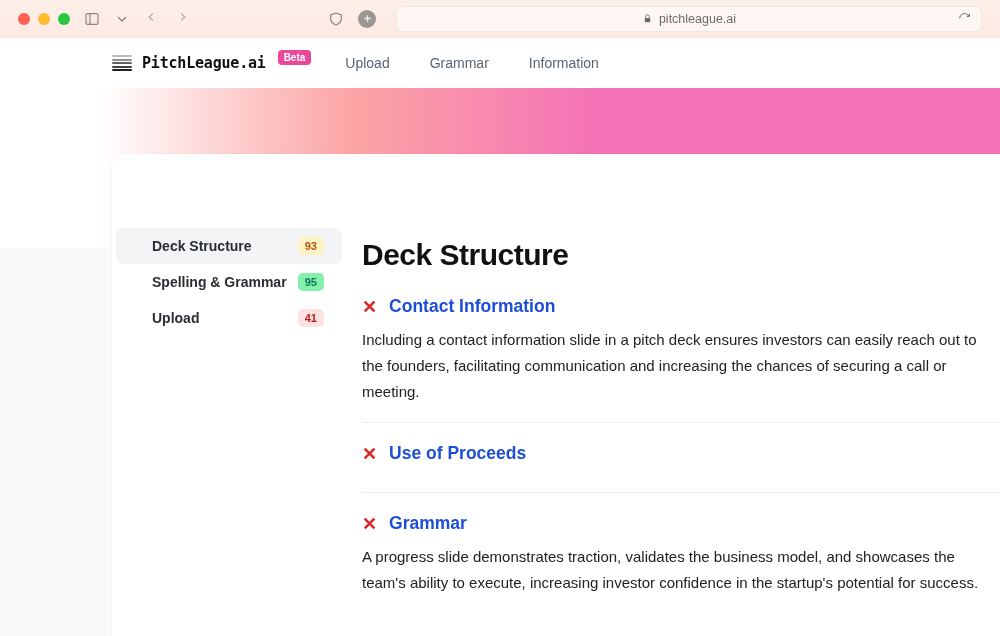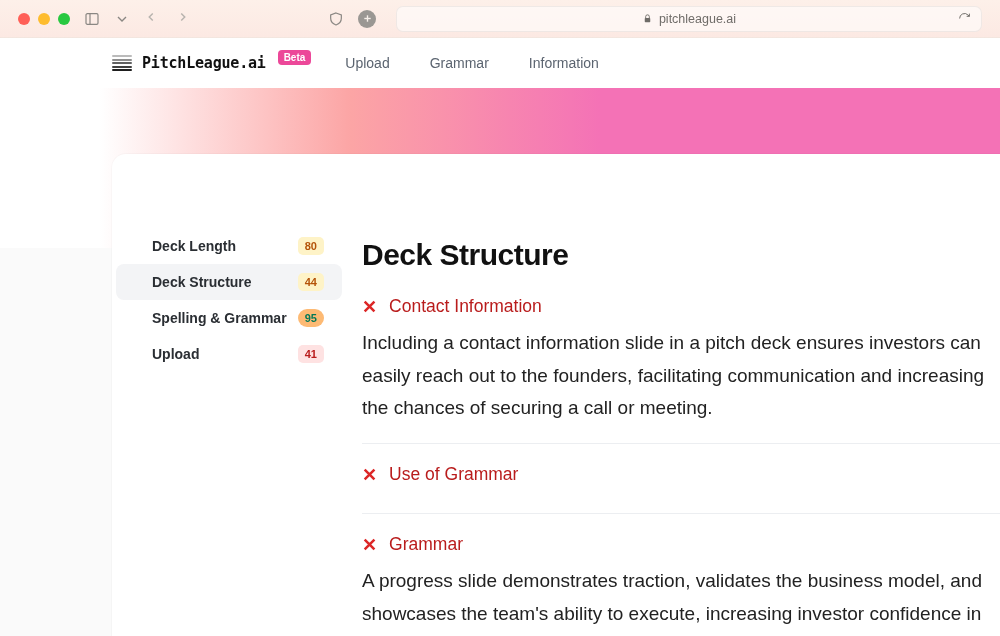--- a/index.html
+++ b/index.html
@@ -119,21 +119,21 @@
     .sidebar-item.active { background: #f3f4f6; }
     .score-badge {
       font-size: 11px;
       font-weight: 700;
       padding: 3px 7px;
       border-radius: 5px;
       min-width: 26px;
       text-align: center;
     }
     .score-yellow { background: #fef3c7; color: #b45309; }
-    .score-green { background: #fdba74; color: #047857; border-radius: 9px; }
+    .score-green { background: #86efac; color: #047857; }
     .score-red { background: #fee2e2; color: #b91c1c; }
 
     .main {
       flex: 1;
       padding: 84px 0 0 16px;
       overflow: hidden;
     }
     .main h1 {
       font-size: 30px;
       font-weight: 800;
@@ -147,22 +147,22 @@
       border-bottom: 1px solid #eceef1;
     }
     .section:last-child { border-bottom: none; }
     .section-head {
       display: flex;
       align-items: center;
       gap: 12px;
       margin-bottom: 10px;
     }
     .x-icon { color: #dc2626; font-size: 18px; font-weight: 700; line-height: 1; }
-    .section-head h3 { font-size: 17.5px; font-weight: 400; color: #b91c1c; }
-    .section p { font-size: 19px; line-height: 1.72; color: #222; }
+    .section-head h3 { font-size: 17.5px; font-weight: 700; color: #1d4ed8; }
+    .section p { font-size: 15px; line-height: 1.72; color: #222; }
   </style>
 </head>
 <body>
 
 <div class="browser-chrome">
   <div class="traffic">
     <span class="red"></span>
     <span class="yellow"></span>
     <span class="green"></span>
   </div>
@@ -229,27 +229,23 @@
     <a href="#">Grammar</a>
     <a href="#">Information</a>
   </div>
 </div>
 
 <div class="hero-bg"></div>
 <div class="hero-mask"></div>
 
 <div class="content-card">
   <div class="sidebar">
-    <div class="sidebar-item">
-      <span>Deck Length</span>
-      <span class="score-badge score-yellow">80</span>
-    </div>
     <div class="sidebar-item active">
       <span>Deck Structure</span>
-      <span class="score-badge score-yellow">44</span>
+      <span class="score-badge score-yellow">93</span>
     </div>
     <div class="sidebar-item">
       <span>Spelling &amp; Grammar</span>
       <span class="score-badge score-green">95</span>
     </div>
     <div class="sidebar-item">
       <span>Upload</span>
       <span class="score-badge score-red">41</span>
     </div>
   </div>
@@ -261,21 +257,21 @@
       <div class="section-head">
         <span class="x-icon">✕</span>
         <h3>Contact Information</h3>
       </div>
       <p>Including a contact information slide in a pitch deck ensures investors can easily reach out to the founders, facilitating communication and increasing the chances of securing a call or meeting.</p>
     </div>
 
     <div class="section">
       <div class="section-head">
         <span class="x-icon">✕</span>
-        <h3>Use of Grammar</h3>
+        <h3>Use of Proceeds</h3>
       </div>
     </div>
 
     <div class="section">
       <div class="section-head">
         <span class="x-icon">✕</span>
         <h3>Grammar</h3>
       </div>
       <p>A progress slide demonstrates traction, validates the business model, and showcases the team's ability to execute, increasing investor confidence in the startup's potential for success.</p>
     </div>

